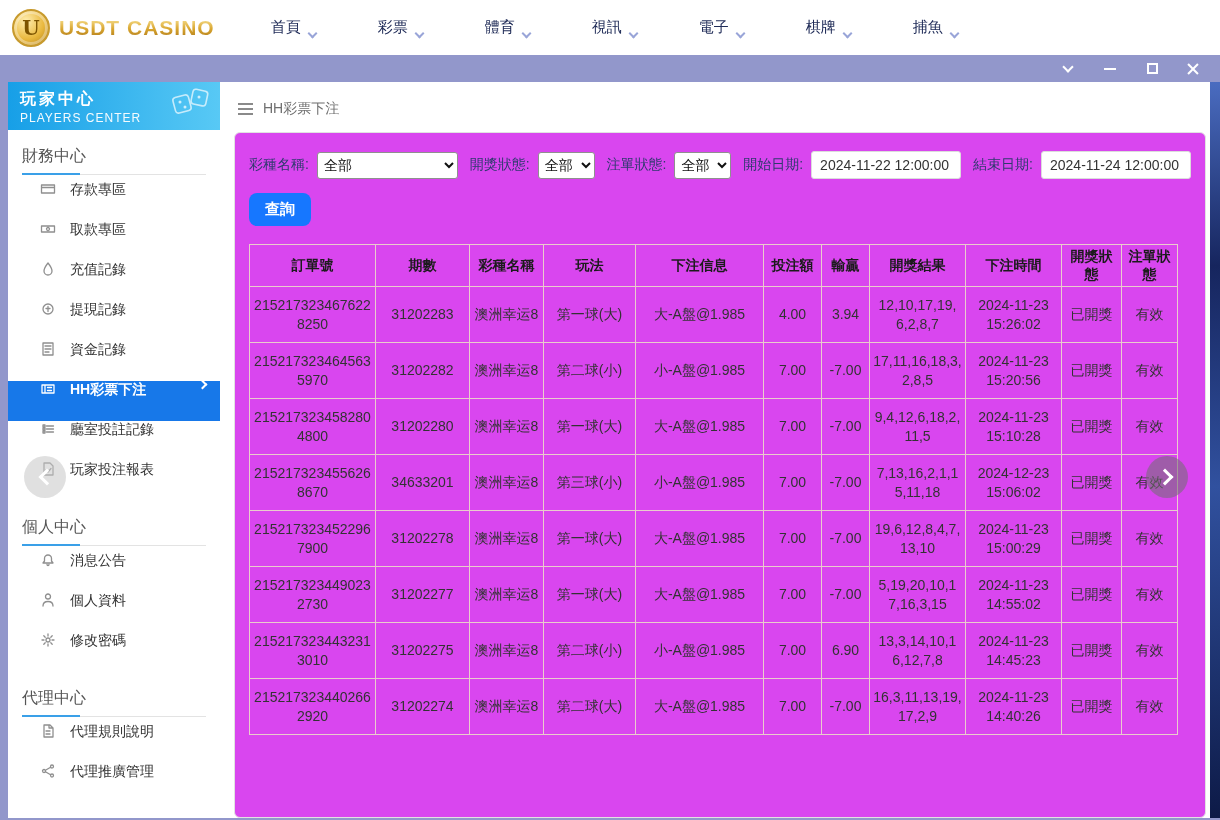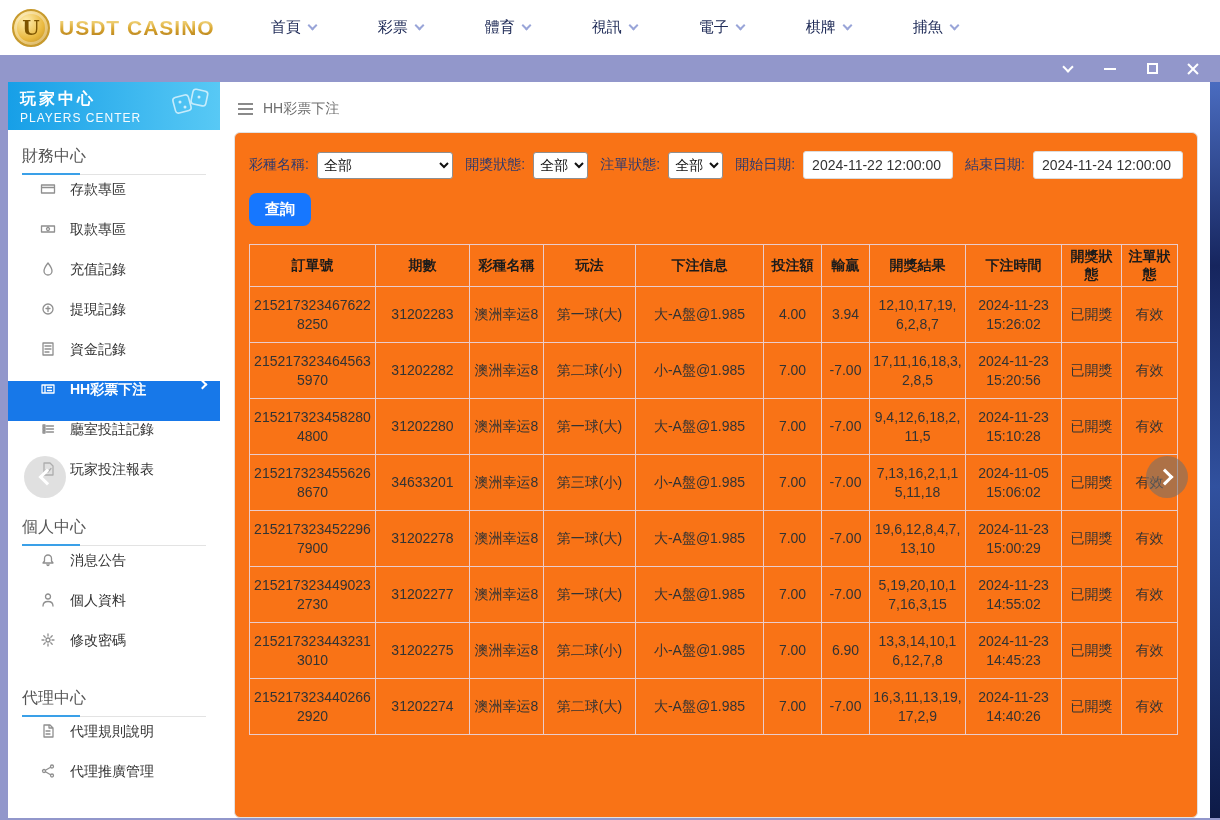--- a/index.html
+++ b/index.html
@@ -11,21 +11,21 @@
   .logo{display:flex;align-items:center;gap:9px;margin-left:12px;cursor:pointer}
   .coin{width:38px;height:38px;border-radius:50%;
         background:radial-gradient(circle at 35% 30%,#ffeeb0,#e9b83d 55%,#ad7a12);
         border:2px solid #c79a2e;box-shadow:inset 0 0 0 3px rgba(255,255,255,.35);
         display:flex;align-items:center;justify-content:center;
         color:#7c5400;font-weight:bold;font-size:20px;font-family:"DejaVu Serif",serif}
   .logo-text{font-size:21px;font-weight:bold;letter-spacing:1px;
         background:linear-gradient(180deg,#f6dd8c 12%,#d8a52e 55%,#a9741a);
         -webkit-background-clip:text;background-clip:text;color:transparent}
   .nav-menu{display:flex;margin-left:56px;gap:62px}
-  .nav-item{display:flex;align-items:center;gap:8px;font-size:15px;color:#202c58;cursor:pointer;white-space:nowrap}
+  .nav-item{display:flex;align-items:flex-end;gap:8px;font-size:15px;color:#202c58;cursor:pointer;white-space:nowrap}
   .chev-down{width:7px;height:7px;border-right:2px solid #99a5d8;border-bottom:2px solid #99a5d8;
         transform:rotate(45deg);margin-top:-4px}
 
   
   .titlebar{height:27px;background:#9297cb;display:flex;align-items:center;justify-content:flex-end;gap:26px;padding-right:20px}
   .wc{display:flex;align-items:center;justify-content:center;width:16px;height:16px;cursor:pointer}
   .wc-chev{width:8px;height:8px;border-right:2px solid #fff;border-bottom:2px solid #fff;transform:rotate(45deg);margin-top:-4px}
   .wc-min{width:12px;height:2px;background:#fff}
   .wc-max{width:11px;height:11px;border:2px solid #fff}
   .wc-close{position:relative;width:14px;height:14px}
@@ -50,21 +50,21 @@
   .menu-item svg{width:16px;height:16px;color:#8f8f8f;flex-shrink:0}
   .menu-item.active{background:#1778e9;color:#fff;font-weight:bold}
   .menu-item.active svg{color:#fff}
   .arrow-right{position:absolute;right:14px;width:7px;height:7px;border-top:2px solid #fff;border-right:2px solid #fff;transform:rotate(45deg)}
 
   
   .main{flex:1;min-width:0;background:#fff;display:flex;flex-direction:column}
   .breadcrumb{height:30px;margin-top:12px;display:flex;align-items:center;gap:10px;padding-left:18px;color:#6f6f6f;font-size:14px}
   .burger{display:flex;flex-direction:column;gap:3px;cursor:pointer}
   .burger i{width:15px;height:2px;background:#8a8a8a}
-  .panel{flex:1;margin:8px 12px 0 14px;border:1px solid #e2e2e2;border-radius:6px;background:#f97316;padding:18px 14px 0;overflow:hidden}
+  .panel{flex:1;margin:8px 4px 0 14px;border:1px solid #e2e2e2;border-radius:6px;background:#d946ef;padding:18px 14px 0;overflow:hidden}
   .filters{display:flex;align-items:center;gap:8px;font-size:14px;color:#2e3a6e;white-space:nowrap}
   .filters .flabel{margin-left:4px}
   .filters .flabel:first-child{margin-left:0}
   .filters select{height:27px;border:1px solid #8f8f8f;border-radius:3px;font-size:14px;color:#111;background:#fff;padding:0 2px}
   .filters select.wide{width:160px}
   .filters select.small{width:64px}
   .filters input{width:150px;height:28px;border:1px solid #dcdcdc;border-radius:3px;font-size:14px;color:#333;padding:0 8px}
   .query-btn{margin-top:14px;background:#1677ff;color:#fff;border:none;border-radius:8px;font-size:15px;font-weight:bold;padding:7px 16px;cursor:pointer}
   .table-wrap{margin-top:18px}
   table{border-collapse:collapse;table-layout:fixed}
@@ -337,21 +337,21 @@
               </tr>
               <tr>
                 <td class="c0">2152173234556268670</td>
                 <td class="c1">34633201</td>
                 <td class="c2">澳洲幸运8</td>
                 <td class="c3">第三球(小)</td>
                 <td class="c4">小-A盤@1.985</td>
                 <td class="c5">7.00</td>
                 <td class="c6">-7.00</td>
                 <td class="c7">7,13,16,2,1,15,11,18</td>
-                <td class="c8">2024-11-05 15:06:02</td>
+                <td class="c8">2024-12-23 15:06:02</td>
                 <td class="c9">已開獎</td>
                 <td class="c10">有效</td>
               </tr>
               <tr>
                 <td class="c0">2152173234522967900</td>
                 <td class="c1">31202278</td>
                 <td class="c2">澳洲幸运8</td>
                 <td class="c3">第一球(大)</td>
                 <td class="c4">大-A盤@1.985</td>
                 <td class="c5">7.00</td>

